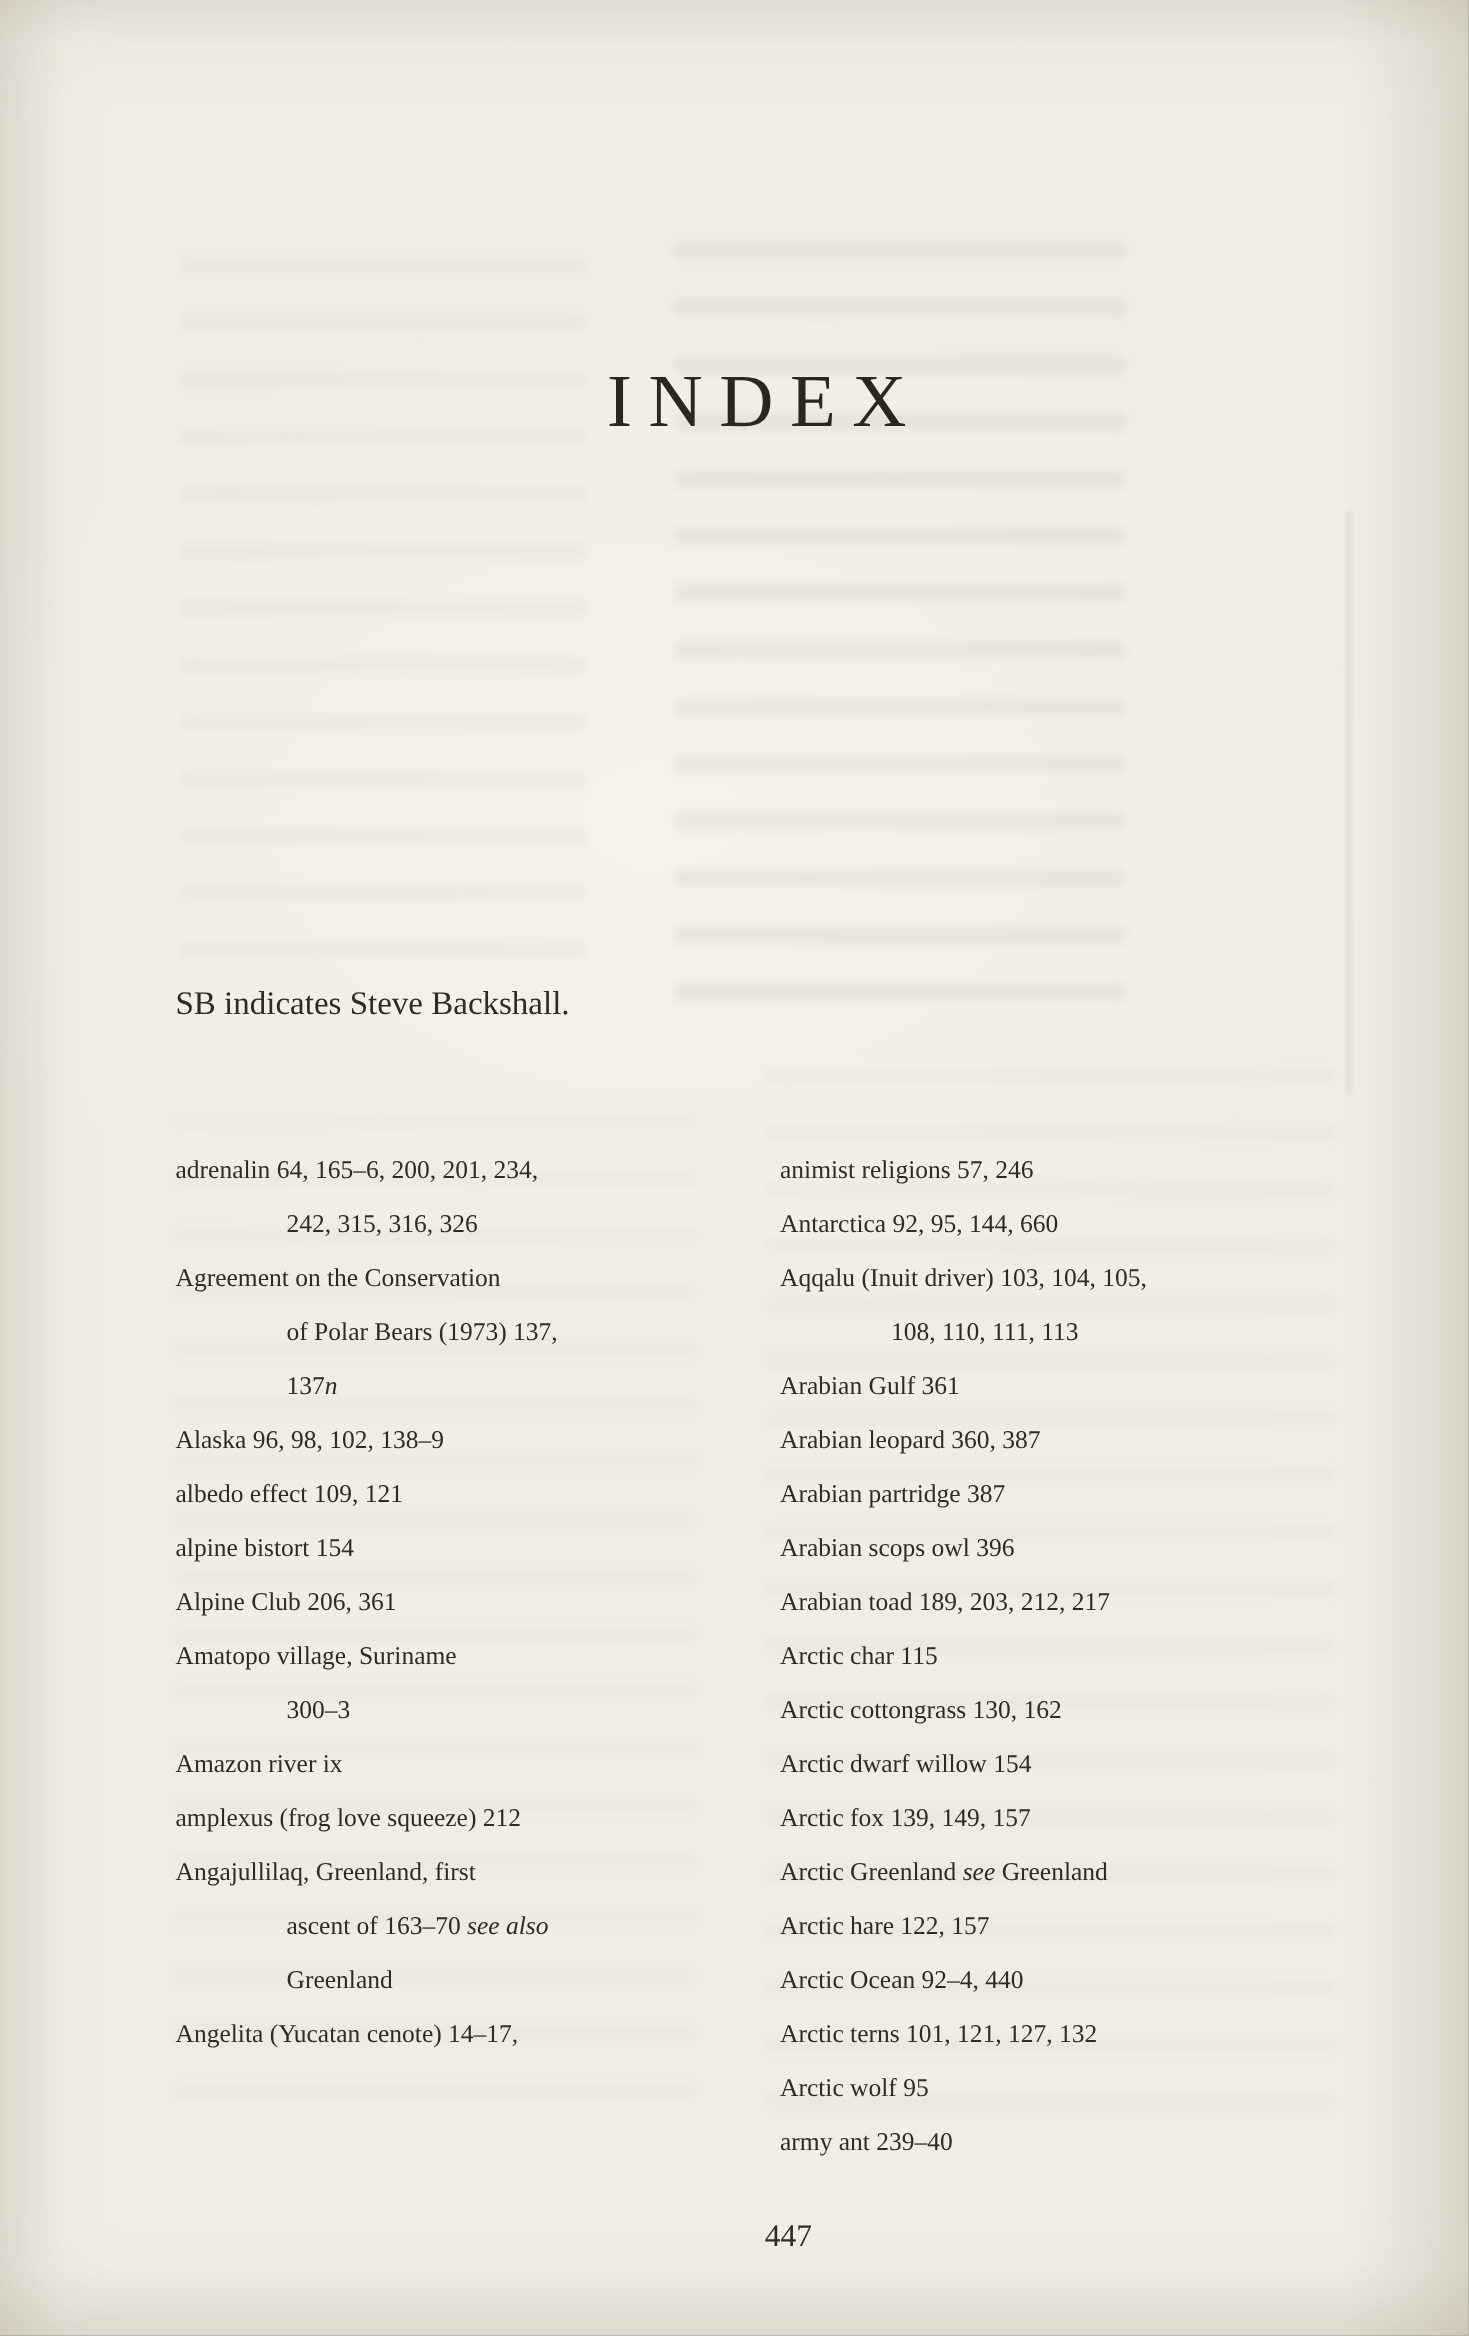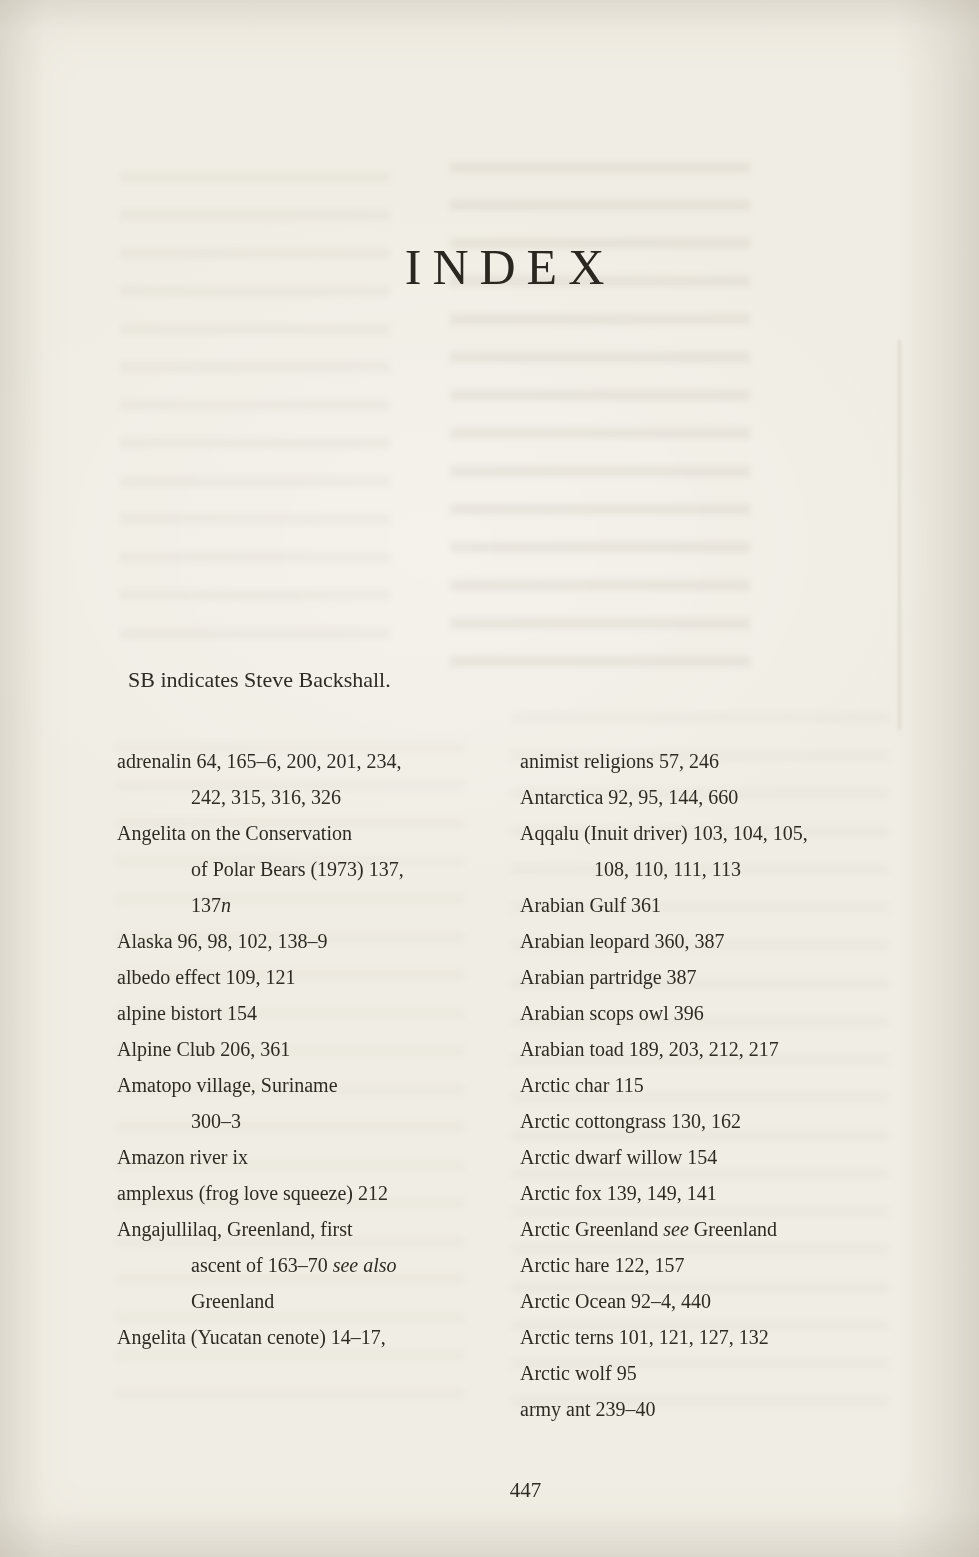--- a/index.html
+++ b/index.html
@@ -63,28 +63,28 @@
     font-weight: normal;
     letter-spacing: 11px;
     text-indent: 11px;
     color: #2a2720;
   }
 
   .note {
     position: absolute;
     left: 117px;
     top: 656px;
-    margin: 11px;
+    margin: 0;
     font-size: 22px;
   }
 
   .col {
     position: absolute;
-    top: 743px;
-    font-size: 20px;
+    top: 762px;
+    font-size: 17px;
     line-height: 36px;
   }
   .col-left  { left: 117px; width: 385px; }
   .col-right { left: 520px; width: 400px; }
 
   .entry { margin: 0; }
   .line { white-space: nowrap; }
   .line.cont { padding-left: 74px; }
   .line i { font-style: italic; }
 
@@ -112,21 +112,21 @@
   <h1 class="title">INDEX</h1>
 
   <p class="note">SB indicates Steve Backshall.</p>
 
   <div class="col col-left" id="col-left">
       <div class="entry">
         <div class="line"><span>adrenalin 64, 165–6, 200, 201, 234,</span></div>
         <div class="line cont"><span>242, 315, 316, 326</span></div>
       </div>
       <div class="entry">
-        <div class="line"><span>Angelita on the Conservation</span></div>
+        <div class="line"><span>Agreement on the Conservation</span></div>
         <div class="line cont"><span>of Polar Bears (1973) 137,</span></div>
         <div class="line cont"><span>137</span><i>n</i></div>
       </div>
       <div class="entry">
         <div class="line"><span>Alaska 96, 98, 102, 138–9</span></div>
       </div>
       <div class="entry">
         <div class="line"><span>albedo effect 109, 121</span></div>
       </div>
       <div class="entry">
@@ -183,21 +183,21 @@
       <div class="entry">
         <div class="line"><span>Arctic char 115</span></div>
       </div>
       <div class="entry">
         <div class="line"><span>Arctic cottongrass 130, 162</span></div>
       </div>
       <div class="entry">
         <div class="line"><span>Arctic dwarf willow 154</span></div>
       </div>
       <div class="entry">
-        <div class="line"><span>Arctic fox 139, 149, 141</span></div>
+        <div class="line"><span>Arctic fox 139, 149, 157</span></div>
       </div>
       <div class="entry">
         <div class="line"><span>Arctic Greenland </span><i>see</i><span> Greenland</span></div>
       </div>
       <div class="entry">
         <div class="line"><span>Arctic hare 122, 157</span></div>
       </div>
       <div class="entry">
         <div class="line"><span>Arctic Ocean 92–4, 440</span></div>
       </div>

